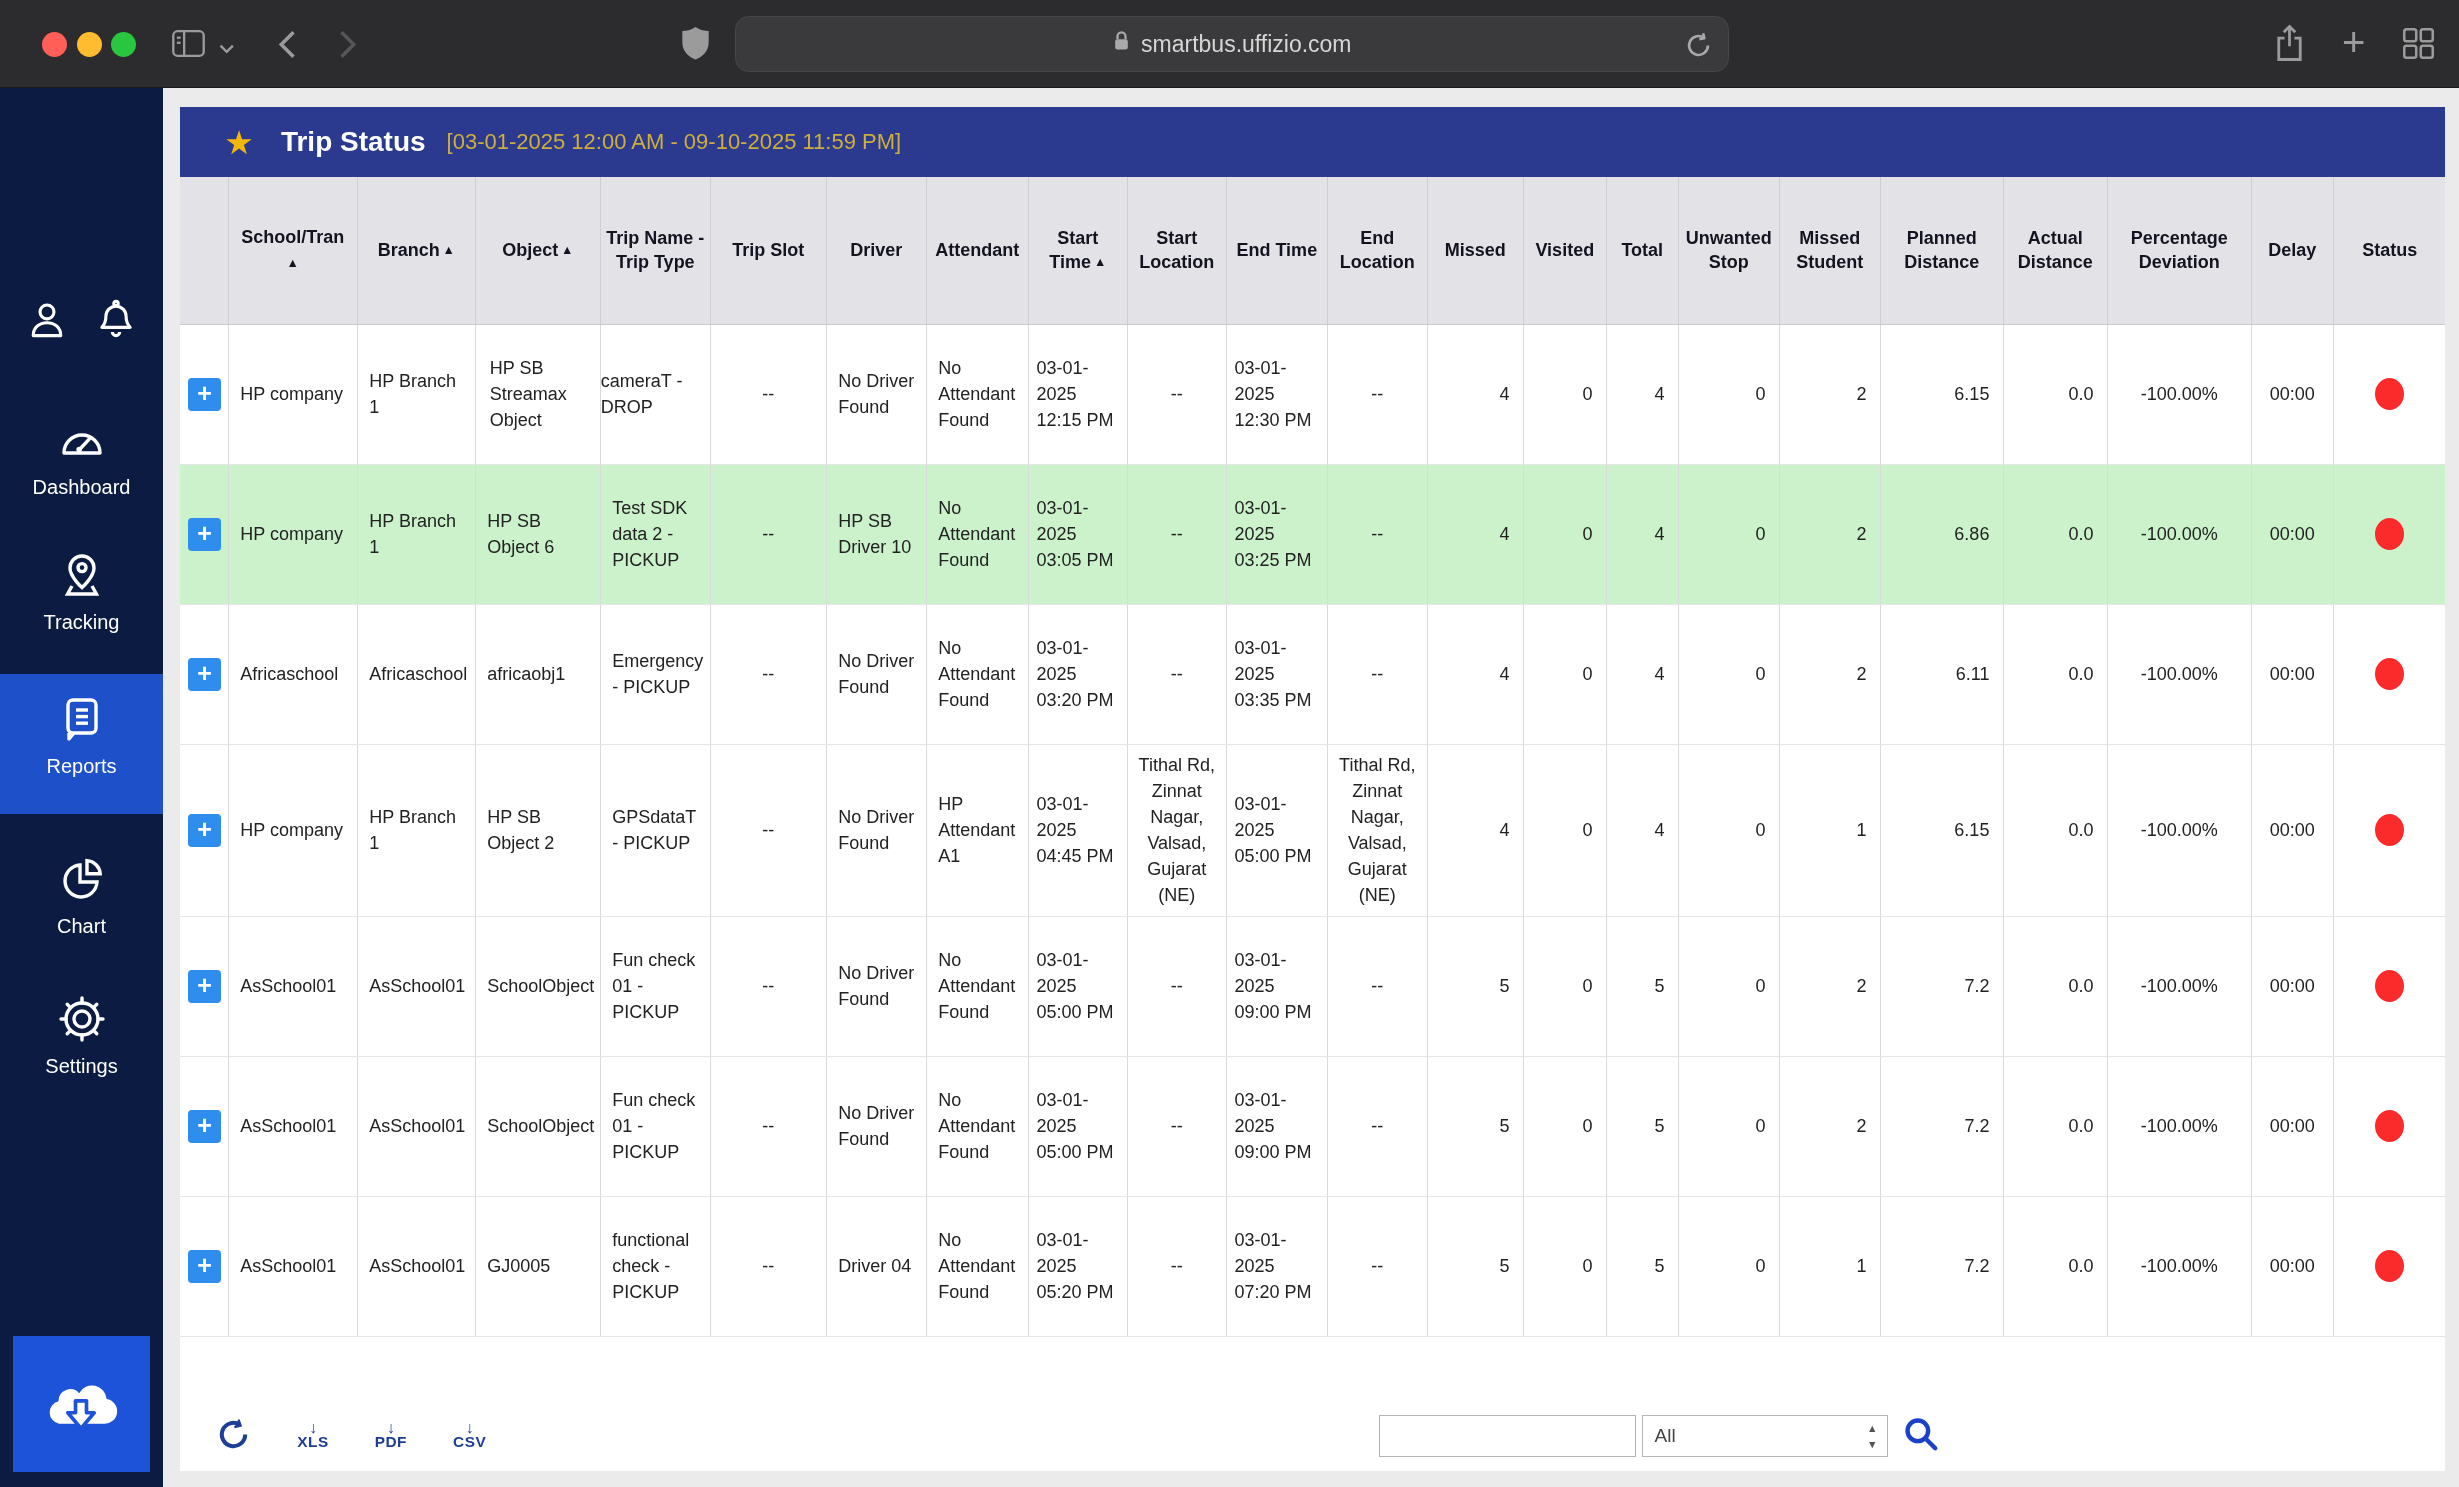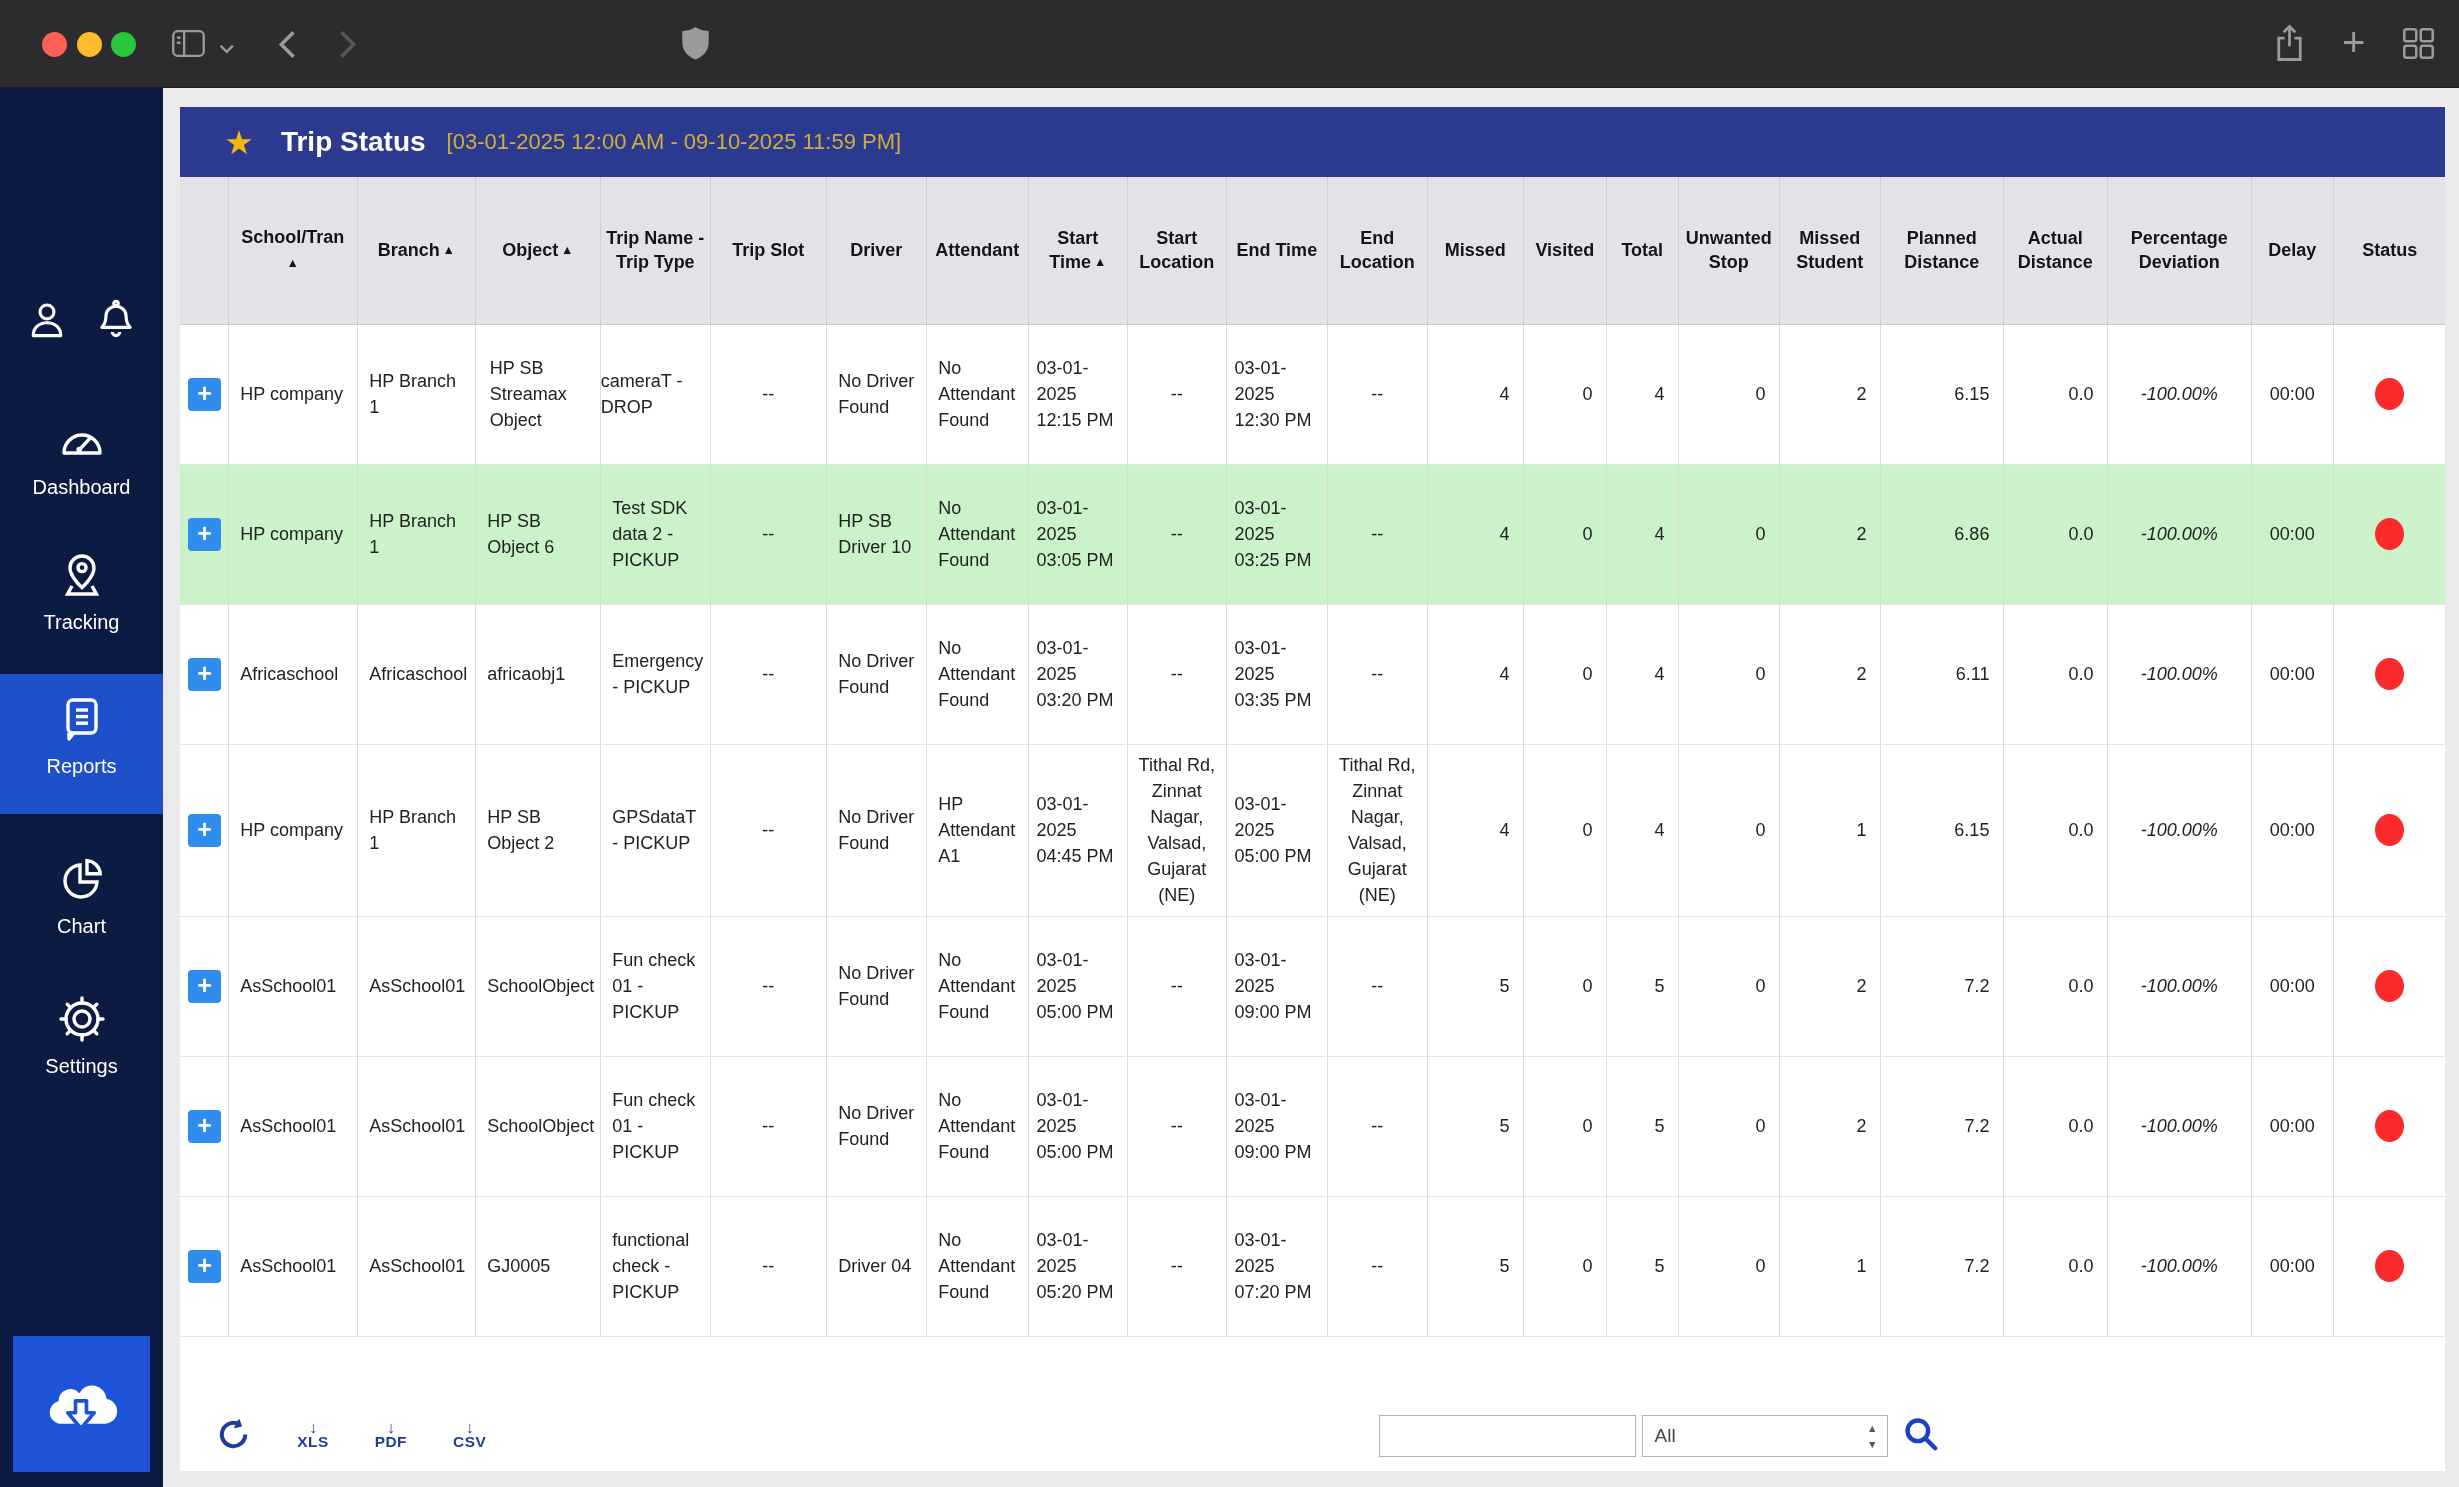--- a/index.html
+++ b/index.html
@@ -37,21 +37,21 @@
   .table-wrap { position:absolute; left:0; top:70px; width:100%; height:1225px; overflow:hidden; background:#fff; }
   table.tbl { border-collapse:collapse; table-layout:fixed; width:2265px; }
   .tbl th { background:#e3e3e7; color:#141420; font-size:18px; font-weight:bold; text-align:center; vertical-align:middle; border-right:1px solid #cfcfd3; border-bottom:1px solid #c9c9cd; padding:7.7px 3.8px; line-height:24px; overflow:hidden; height:147px; }
   .tbl th.c1 { white-space:nowrap; }
   .tbl td { font-size:18px; color:#222; vertical-align:middle; border-right:1px solid #dadadc; border-bottom:1px solid #e5e5e7; padding:7.7px 7.7px; line-height:26px; overflow:hidden; background-clip:padding-box; }
   .tbl tbody tr { height:140px; background:#fff; }
   .tbl tbody tr.green { background:#ccf2cb; }
   .sort-inline { font-size:12.5px; margin-left:2.9px; vertical-align:1.9px; }
   .sort-below { display:block; font-size:12.5px; margin-top:1.9px; }
   .plus-btn { width:33px; height:33px; margin:0 auto; background:#2e8ded; border-radius:3.8px; color:#fff; font-size:25px; font-weight:bold; line-height:31px; text-align:center; cursor:pointer; }
-  .red-val { color:#f42a2a;font-style:italic; }
+  .red-val { color:#f42a2a; }
   .status-dot { width:29px; height:32px; border-radius:50%; margin:0 auto; }
 
   .report-footer { position:absolute; left:0; bottom:0; width:100%; height:69px; background:#fff; }
   .f-left { position:absolute; left:36px; top:0; height:69px; display:flex; align-items:center; gap:46px; }
   .export-btn { display:flex; flex-direction:column; align-items:center; color:#1e3e96; cursor:pointer; }
   .export-btn .dl-arrow { font-size:16.3px; font-weight:bold; line-height:11.5px; }
   .export-btn .dl-label { font-size:15.4px; font-weight:bold; letter-spacing:0.5px; }
   .f-right { position:absolute; left:1187px; top:13.4px; display:flex; align-items:center; gap:5.8px;padding-left:12px; }
   .f-search { width:257px; height:42px; border:1px solid #b5b5b7; font-size:19px; padding:0 9.6px; outline:none; }
   .f-select { width:246px; height:42px; border:1px solid #b5b5b7; font-size:19px; color:#444; display:flex; align-items:center; padding:0 11.5px; position:relative; cursor:pointer; }
@@ -88,20 +88,35 @@
     <svg width="21" height="35" viewBox="0 0 12 18" fill="none" stroke="#565658" stroke-width="2">
         <path d="M2 2 L9 9 L2 16"></path>
       </svg>
   </span>
   <span class="chrome-ic" style="left:680px;top:25px;">
     <svg width="31" height="38" viewBox="0 0 20 24" fill="#9b9b9b">
         <path d="M10 1 C13 3 16 3.6 18.5 3.6 V11 c0 6-4.5 9.5-8.5 11 C6 20.5 1.5 17 1.5 11 V3.6 C4 3.6 7 3 10 1 Z"></path>
       </svg>
   </span>
 
+  <div class="url-pill">
+    <span>
+      <svg width="19" height="23" viewBox="0 0 16 20" fill="none">
+          <path d="M4.5 8 V5.5 a3.5 3.5 0 0 1 7 0 V8" stroke="#a9a9a9" stroke-width="2"></path>
+          <rect x="2.5" y="8" width="11" height="9" rx="2" fill="#a9a9a9"></rect>
+        </svg>
+    </span>
+    <span>smartbus.uffizio.com</span>
+    <span class="url-refresh">
+      <svg width="29" height="29" viewBox="0 0 20 20" fill="none" stroke="#a9a9a9" stroke-width="1.8">
+          <path d="M16.5 10 A6.5 6.5 0 1 1 13.6 4.6"></path>
+          <path d="M13.2 1.6 L14 5 L10.6 5.6" stroke-linejoin="round"></path>
+        </svg>
+    </span>
+  </div>
 
   <span class="chrome-ic" style="left:2273px;top:23px;">
     <svg width="33" height="40" viewBox="0 0 20 24" fill="none" stroke="#9b9b9b" stroke-width="1.7">
         <path d="M7 9 H3.5 V22 H16.5 V9 H13"></path>
         <line x1="10" y1="2.5" x2="10" y2="14"></line>
         <path d="M6.5 5.5 L10 2 L13.5 5.5"></path>
       </svg>
   </span>
   <span class="chrome-ic" style="left:2342px;top:23px;font-size:40px;font-weight:300;line-height:38px;">+</span>
   <span class="chrome-ic" style="left:2402px;top:27px;">

